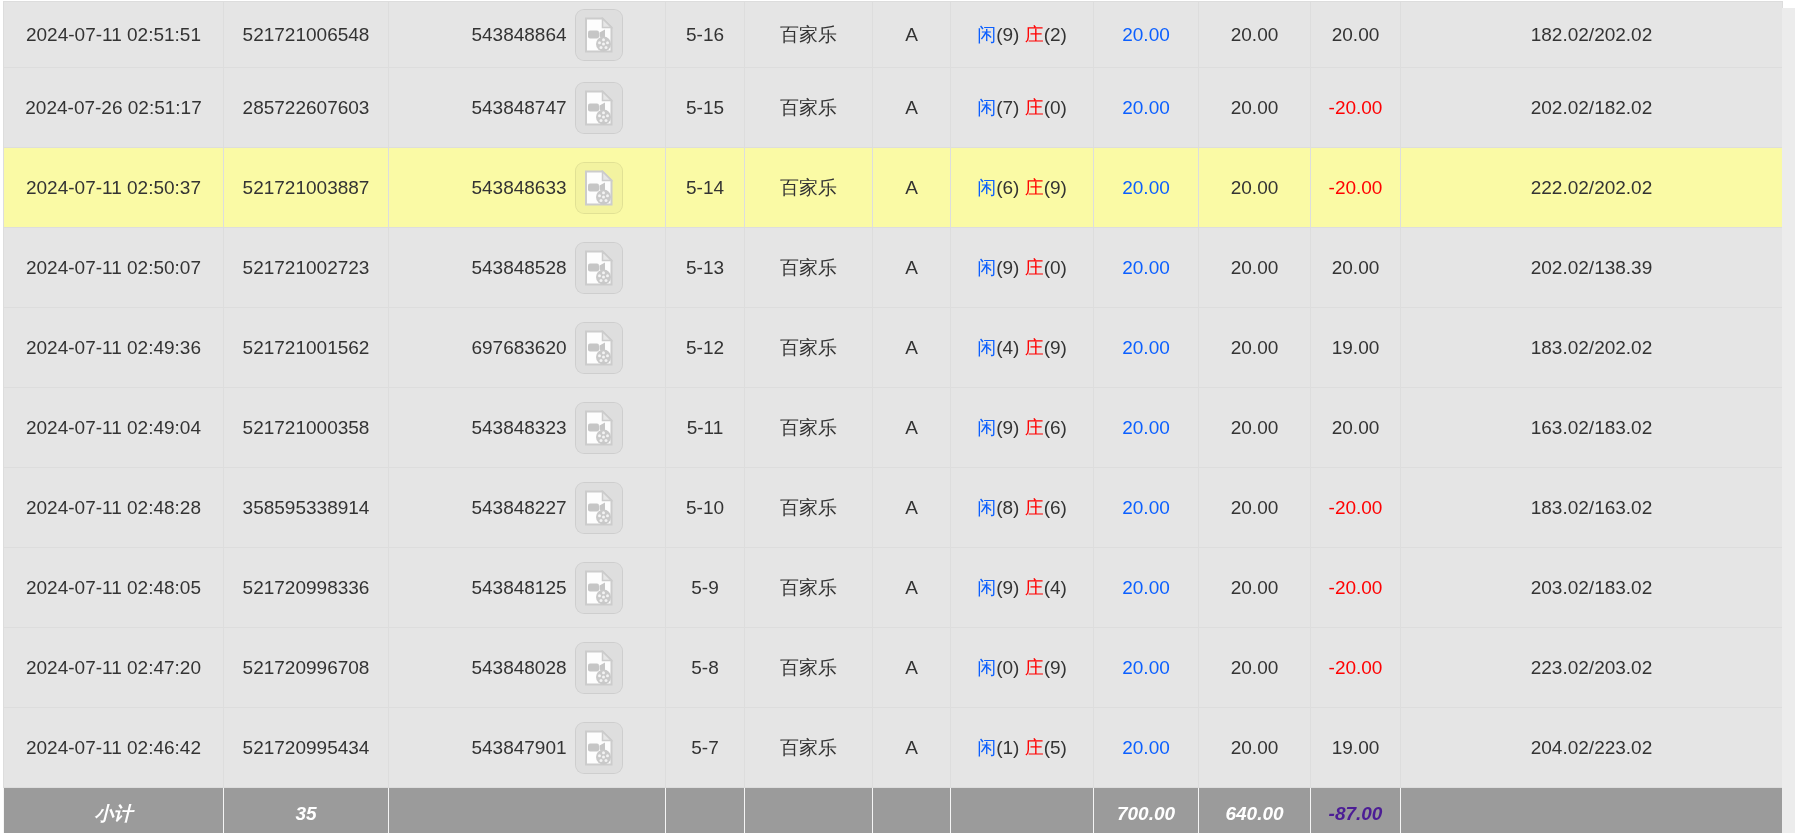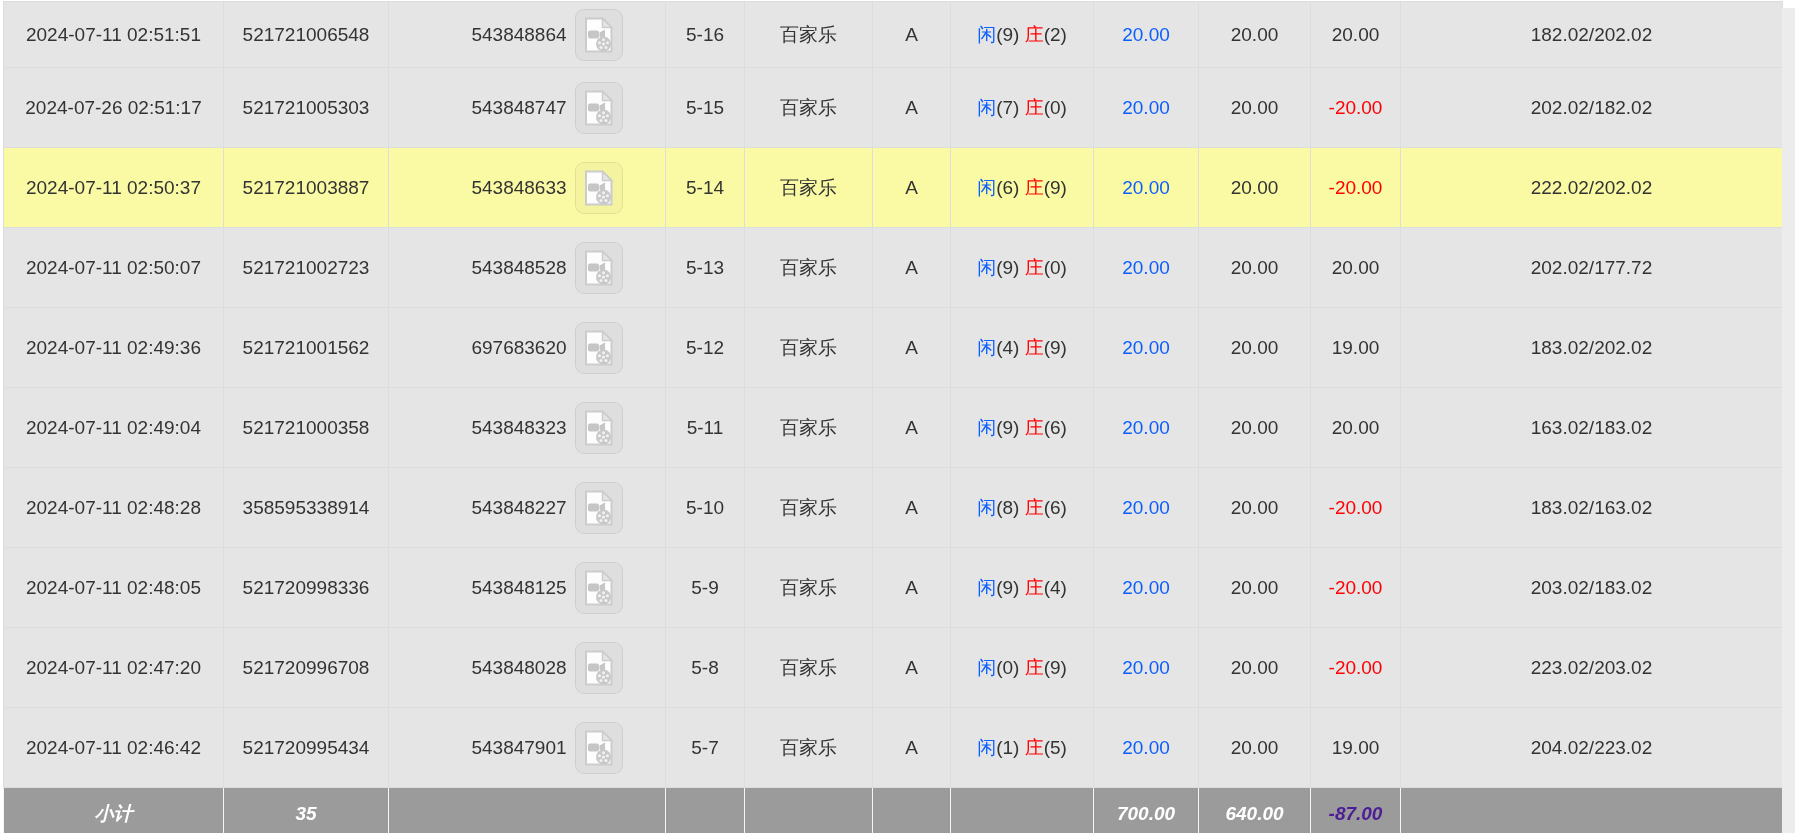--- a/index.html
+++ b/index.html
@@ -101,21 +101,21 @@
     <td>百家乐</td>
     <td>A</td>
     <td><span class="blue">闲</span><span>(9)</span> <span class="red">庄</span><span>(2)</span></td>
     <td><a class="bet-link">20.00</a></td>
     <td>20.00</td>
     <td>20.00</td>
     <td>182.02/202.02</td>
   </tr>
       <tr>
     <td>2024-07-26 02:51:17</td>
-    <td>521721005303</td>
+    <td>285722607603</td>
     <td><span class="round-wrap">
             <span>543848747</span>
             <span class="icon-btn">
               <svg width="32" height="36" viewBox="0 0 32 36" aria-hidden="true">
                 <path d="M3 1.5 h16.5 l9 9 V34.5 H3 Z" fill="#fdfdfd" stroke="#cccccc" stroke-width="2"></path>
                 <path d="M19.5 1.5 l9 9 h-9 Z" fill="#e6e6e6" stroke="#cccccc" stroke-width="1.5"></path>
                 <rect x="5" y="13.5" width="11" height="8" rx="2" fill="#c6c6c6"></rect>
                 <path d="M16.5 15.5 l5.5 -3 v10 l-5.5 -3 Z" fill="#c6c6c6"></path>
                 <circle cx="20.5" cy="27" r="7.5" fill="#c9c9c9"></circle>
                 <circle cx="20.5" cy="27" r="1.5" fill="#f3f3f3"></circle>
@@ -187,21 +187,21 @@
               </svg>
             </span>
           </span></td>
     <td>5-13</td>
     <td>百家乐</td>
     <td>A</td>
     <td><span class="blue">闲</span><span>(9)</span> <span class="red">庄</span><span>(0)</span></td>
     <td><a class="bet-link">20.00</a></td>
     <td>20.00</td>
     <td>20.00</td>
-    <td>202.02/177.72</td>
+    <td>202.02/138.39</td>
   </tr>
       <tr>
     <td>2024-07-11 02:49:36</td>
     <td>521721001562</td>
     <td><span class="round-wrap">
             <span>697683620</span>
             <span class="icon-btn">
               <svg width="32" height="36" viewBox="0 0 32 36" aria-hidden="true">
                 <path d="M3 1.5 h16.5 l9 9 V34.5 H3 Z" fill="#fdfdfd" stroke="#cccccc" stroke-width="2"></path>
                 <path d="M19.5 1.5 l9 9 h-9 Z" fill="#e6e6e6" stroke="#cccccc" stroke-width="1.5"></path>

